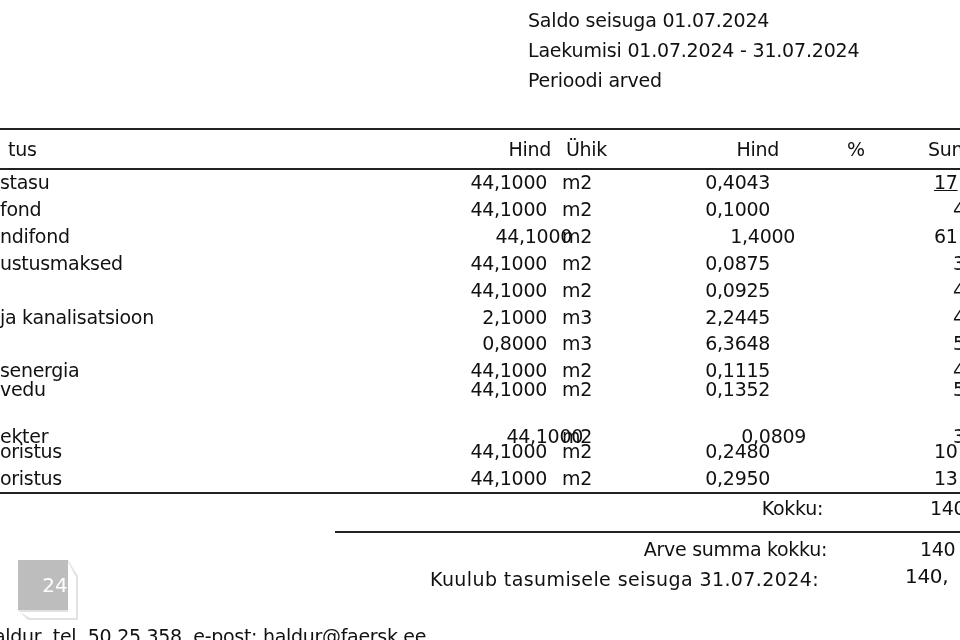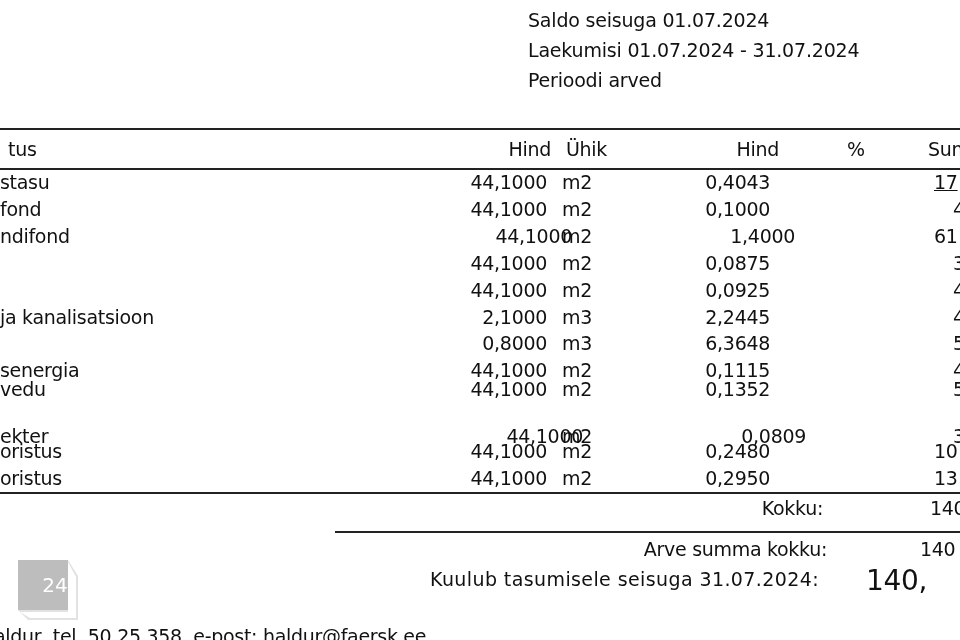--- a/index.html
+++ b/index.html
@@ -59,20 +59,21 @@
         <span class="cell" style="text-align: left; left: 953px;">4</span>
       </div>
       <div class="row" style="top: 224.8px; padding-left: 25px;">
         <span class="cell" style="left:0;">ndifond</span>
         <span class="cell r" style="right:413px;">44,1000</span>
         <span class="cell" style="left:562px;">m2</span>
         <span class="cell r" style="right:190px;">1,4000</span>
         <span class="cell" style="text-align: left; left: 934px;">61</span>
       </div>
       <div class="row" style="top: 251.7px;">
+        <span class="cell" style="left:0;">ustusmaksed</span>
         <span class="cell r" style="right:413px;">44,1000</span>
         <span class="cell" style="left:562px;">m2</span>
         <span class="cell r" style="right:190px;">0,0875</span>
         <span class="cell" style="text-align: left; left: 953px;">3</span>
       </div>
       <div class="row" style="top: 278.6px;">
         <span class="cell r" style="right:413px;">44,1000</span>
         <span class="cell" style="left:562px;">m2</span>
         <span class="cell r" style="right:190px;">0,0925</span>
         <span class="cell" style="text-align: left; left: 953px;">4</span>
@@ -132,21 +133,21 @@
 
 <span class="cell r" style="right:137px; top:497px;">Kokku:</span>
 <span class="cell" style="left:930px; top:497px;">140</span>
 
 <div class="hline" style="left:335px; top:531px; width:625px; height:2px;"></div>
 
 <span class="cell r" style="right:133px; top:538px;">Arve summa kokku:</span>
 <span class="cell" style="left:920px; top:538px;">140</span>
 
 <span class="cell r" style="right:141px; top:568px; letter-spacing:0.4px;">Kuulub tasumisele seisuga 31.07.2024:</span>
-<span class="cell" style="left:866px; top:564px; font-size:28px;">140,</span>
+<span class="cell" style="left:905px; top:564px; font-size:20px;">140,</span>
 
 <div class="badge">
   <svg width="62" height="62" style="position:absolute; left:0; top:0;">
     <polygon points="50,0 60,16 60,60 10,60 0,50 50,50" fill="#e2e2e2"></polygon>
     <polygon points="50,2 58,17 58,58 12,58 2,52 50,52" fill="#ffffff"></polygon>
     <rect x="0" y="0" width="50" height="50" fill="#bdbdbd"></rect>
   </svg>
   <span class="face" style="background:transparent;">24</span>
 </div>
 

